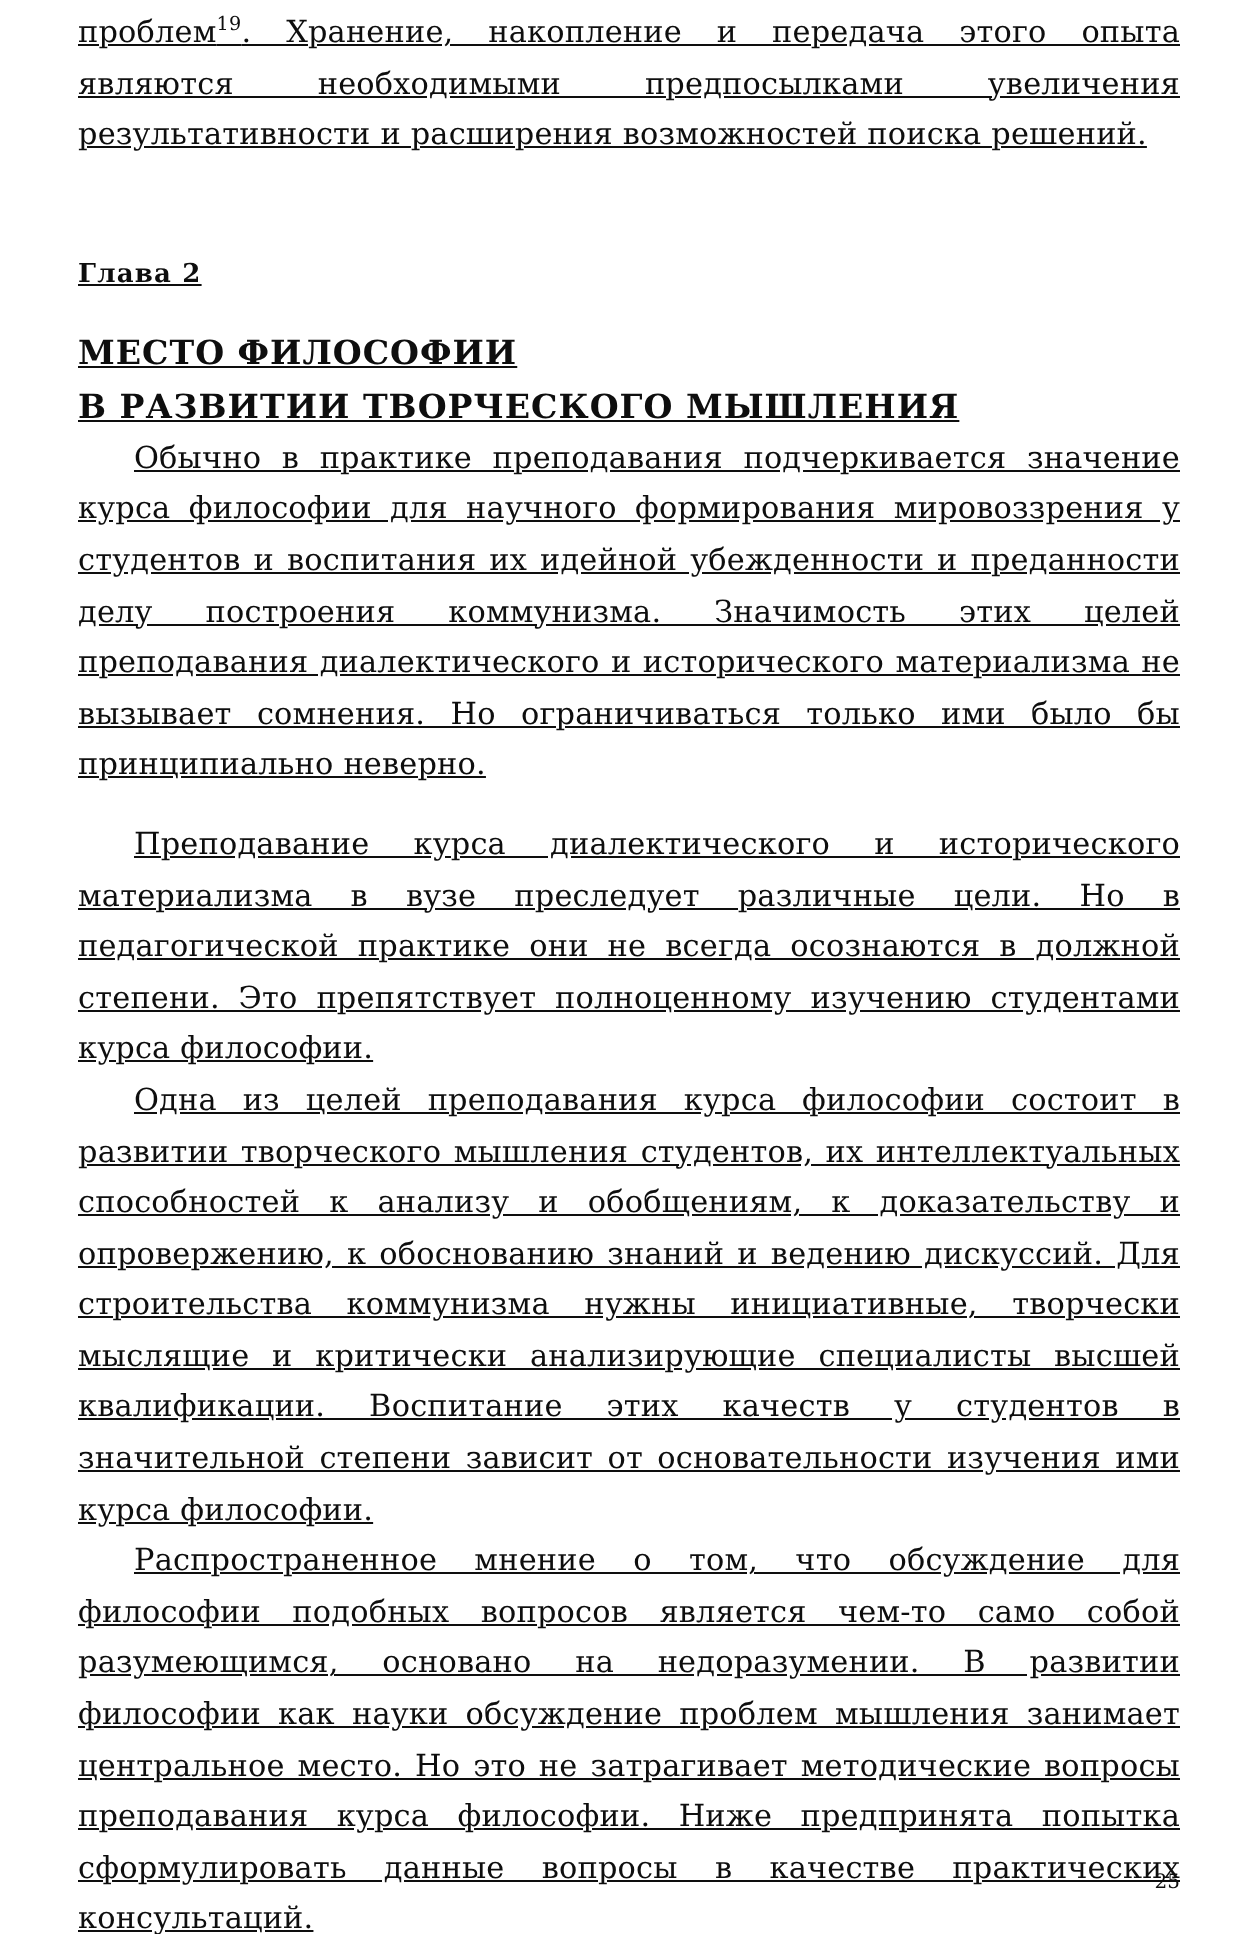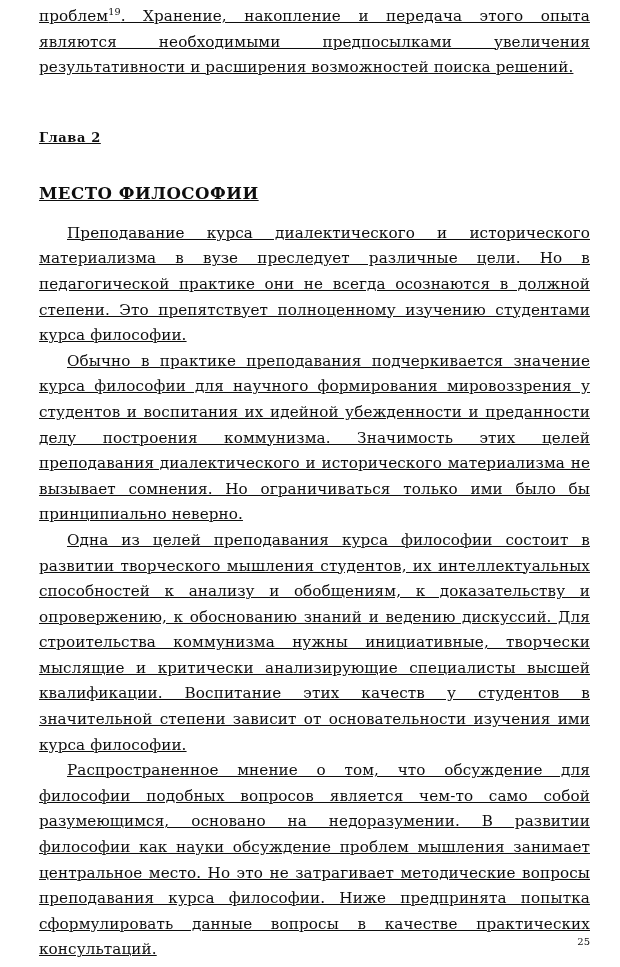--- a/index.html
+++ b/index.html
@@ -43,21 +43,21 @@
     font-size: 13px;
     font-weight: bold;
     line-height: 22px;
     margin-top: 46px;
     letter-spacing: 0.6px;
   }
   .chapter-title {
     font-size: 16.6px;
     font-weight: bold;
     line-height: 27px;
-    margin-top: 31px;
+    margin-top: 14px;
     letter-spacing: 0.5px;
   }
   .chapter-title .line2 {
     display: block;
   }
   .body-start {
     margin-top: 14px;
   }
   .page-number {
     position: absolute;
@@ -77,21 +77,22 @@
 <body>
 
 <div class="page">
 
   <p class="para top-block"><span>проблем</span><sup>19</sup><span>. Хранение, накопление и передача этого опыта являются необходимыми предпосылками увеличения результативности и расширения возможностей поиска решений.</span></p>
 
   <div class="chapter-label">Глава 2</div>
 
   <div class="chapter-title">
     <span class="line1">МЕСТО ФИЛОСОФИИ</span>
+    <span class="line2">В РАЗВИТИИ ТВОРЧЕСКОГО МЫШЛЕНИЯ</span>
   </div>
 
+  <p class="para indent">Обычно в практике преподавания подчеркивается значение курса философии для научного формирования мировоззрения у студентов и воспитания их идейной убежденности и преданности делу построения коммунизма. Значимость этих целей преподавания диалектического и исторического материализма не вызывает сомнения. Но ограничиваться только ими было бы принципиально неверно.</p>
   <p class="para indent body-start">Преподавание курса диалектического и исторического материализма в вузе преследует различные цели. Но в педагогической практике они не всегда осознаются в должной степени. Это препятствует полноценному изучению студентами курса философии.</p>
-  <p class="para indent">Обычно в практике преподавания подчеркивается значение курса философии для научного формирования мировоззрения у студентов и воспитания их идейной убежденности и преданности делу построения коммунизма. Значимость этих целей преподавания диалектического и исторического материализма не вызывает сомнения. Но ограничиваться только ими было бы принципиально неверно.</p>
   <p class="para indent">Одна из целей преподавания курса философии состоит в развитии творческого мышления студентов, их интеллектуальных способностей к анализу и обобщениям, к доказательству и опровержению, к обоснованию знаний и ведению дискуссий. Для строительства коммунизма нужны инициативные, творчески мыслящие и критически анализирующие специалисты высшей квалификации. Воспитание этих качеств у студентов в значительной степени зависит от основательности изучения ими курса философии.</p>
   <p class="para indent">Распространенное мнение о том, что обсуждение для философии подобных вопросов является чем-то само собой разумеющимся, основано на недоразумении. В развитии философии как науки обсуждение проблем мышления занимает центральное место. Но это не затрагивает методические вопросы преподавания курса философии. Ниже предпринята попытка сформулировать данные вопросы в качестве практических консультаций.</p>
 
   <div class="page-number">25</div>
 </div>
 
 </body></html>

